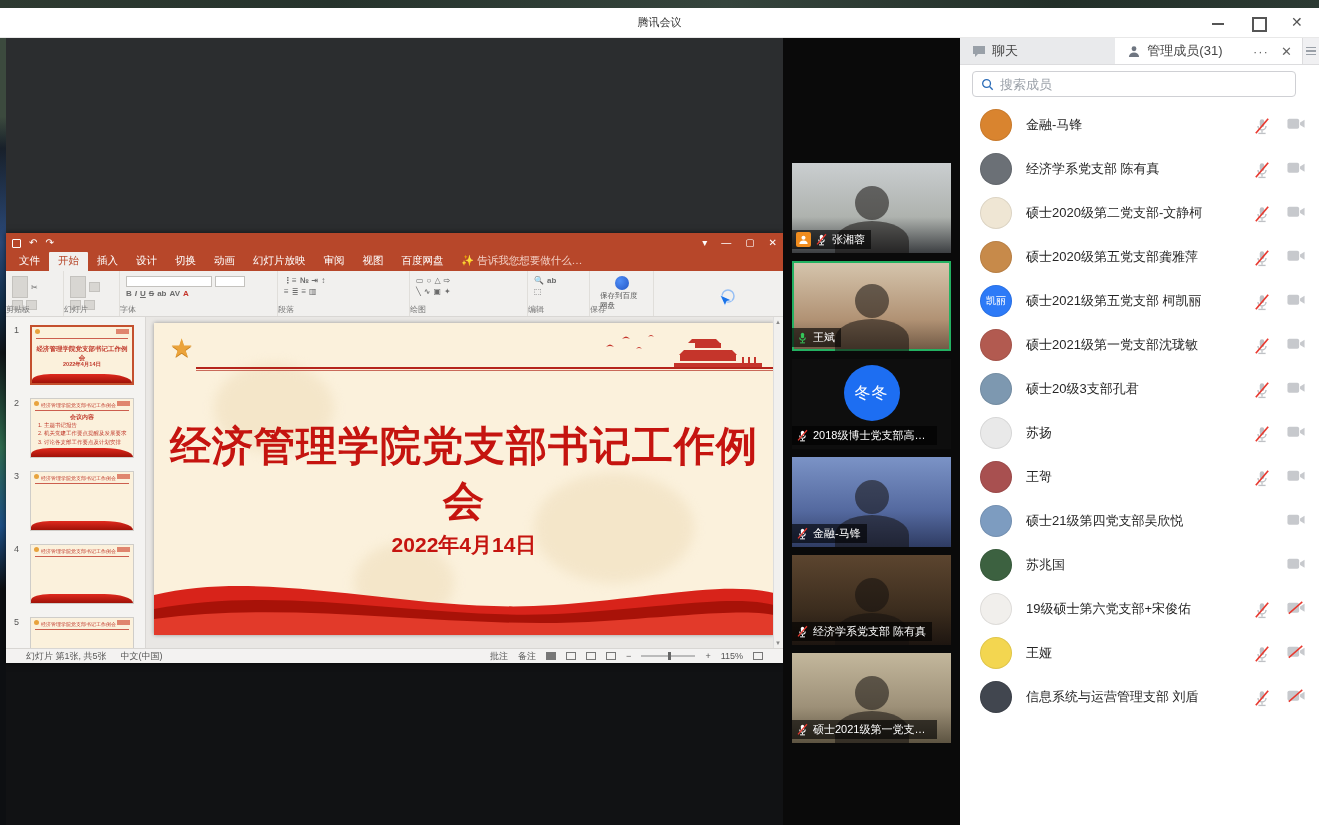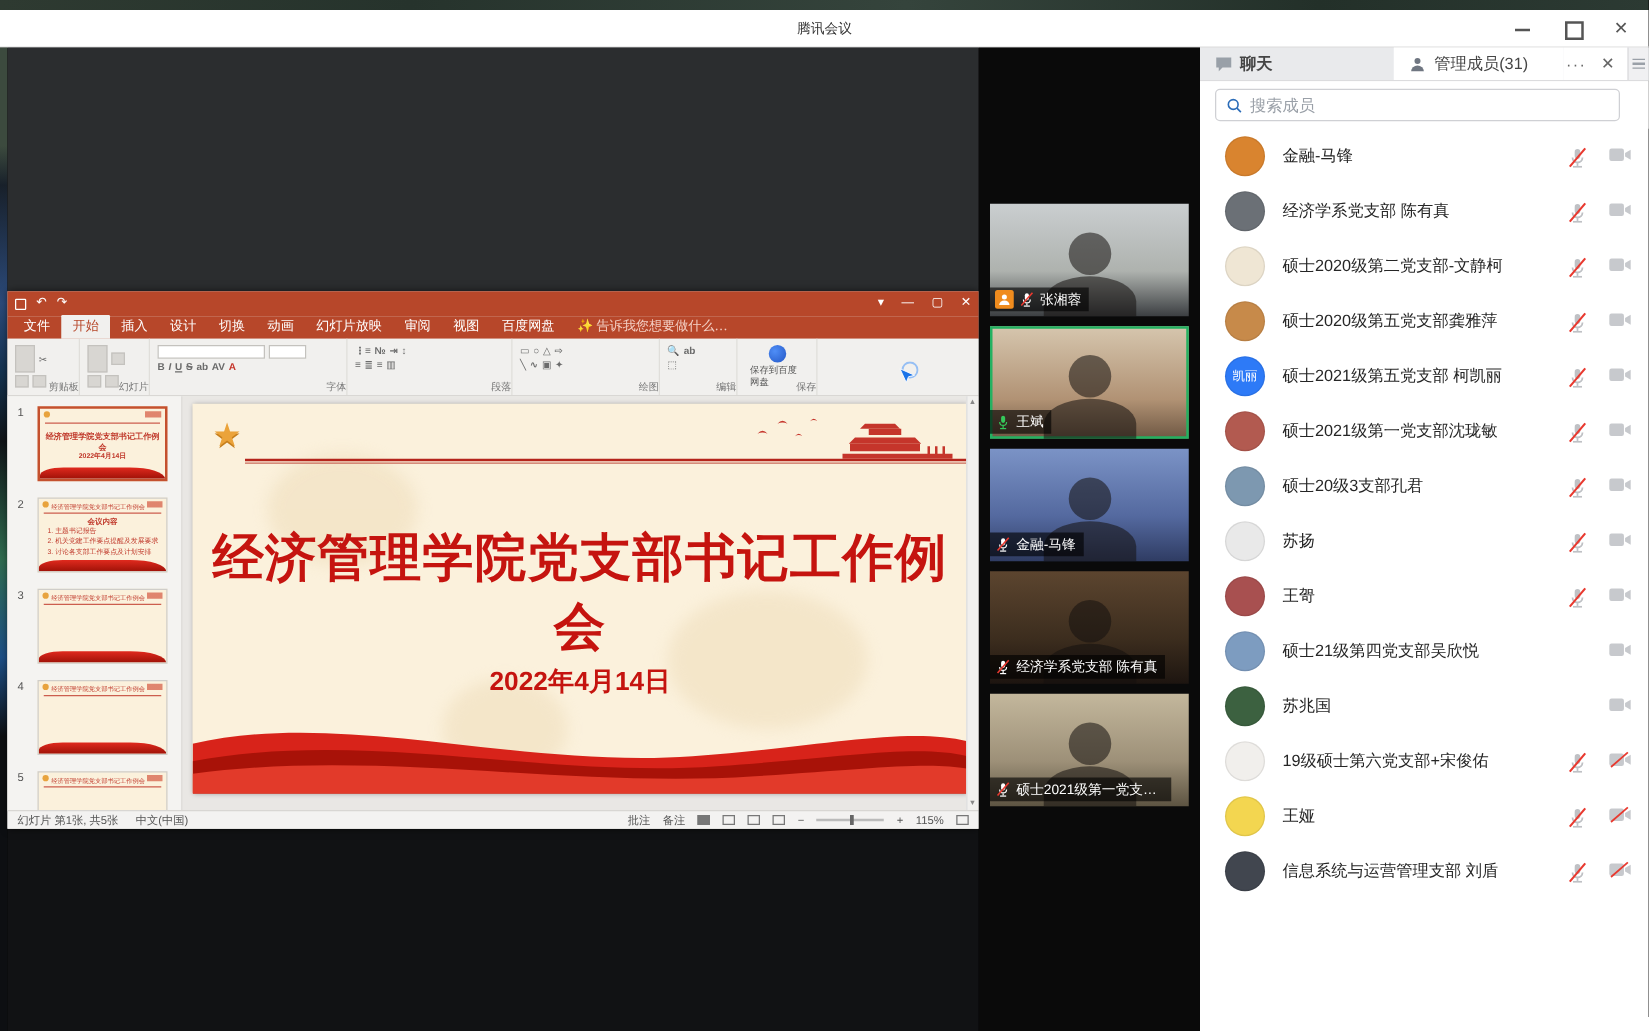--- a/index.html
+++ b/index.html
@@ -35,21 +35,21 @@
   .pwc { color:#fff; font-size:10px; line-height:1; cursor:pointer; }
   .ppt-tabs { height:18px; background:#b7472a; display:flex; align-items:flex-end; padding-left:4px; position:relative; }
   .ptab { font-size:10.5px; color:#fff; padding:2px 9px 3px; cursor:pointer; white-space:nowrap;font-family:Liberation Serif, serif; }
   .ptab.active { background:#f1f0ee; color:#b7472a; border-radius:1px 1px 0 0; }
   .ptab.tellme { color:#f3cfc4; }
   .ppt-tabs-right { margin-left:auto; display:flex; gap:12px; align-items:center; padding-right:10px;margin-top:44px; }
   .ppt-tabs-right span { font-size:10px; color:#fff; }
   
   .ribbon { height:46px; background:#f1f0ee; border-bottom:1px solid #d9d7d4; display:flex; position:relative; }
   .rgroup { position:relative; border-right:1px solid #e0deda; padding:3px 6px 12px; display:flex; flex-direction:column; justify-content:flex-start; }
-  .rgroup .glabel { position:absolute; bottom:1px; left:0; right:0; text-align:right; font-size:8px; color:#777; }
+  .rgroup .glabel { position:absolute; bottom:1px; left:0; right:0; text-align:left; font-size:8px; color:#777; }
   .rrow { display:flex; gap:3px; align-items:center; margin-top:2px; }
   .mini { width:11px; height:10px; background:#d8d6d2; border:1px solid #c4c2be; }
   .mini.tall { height:22px; width:16px; }
   .mbox { height:11px; border:1px solid #c4c2be; background:#fff; }
   .glyph { font-size:8px; color:#6b6b6b; font-weight:bold; }
   .baidu-btn { display:flex; flex-direction:column; align-items:center; font-size:7.5px; color:#555; padding:2px 4px; }
   .baidu-ico { width:14px; height:14px; border-radius:50%; background:radial-gradient(circle at 35% 35%,#4f8ef7,#2457c5); margin-bottom:1px; }
   .remote-cursor { position:absolute; right:48px; top:18px; }
   
   .ppt-body { position:relative; height:331px; background:#e9e7e4; display:flex; }
@@ -78,21 +78,21 @@
   .s-topline { position:absolute; left:42px; right:0; top:44px; height:2px; background:#b5251c; }
   .s-topline::after { content:""; position:absolute; left:0; right:0; top:3px; height:1px; background:#c96a5a; }
   .s-building { position:absolute; right:8px; top:6px; }
   .s-title { position:absolute; left:0; right:0; top:96px; text-align:center; font-size:41px; font-weight:900; color:#c5140f; letter-spacing:1px; }
   .s-date { position:absolute; left:0; right:0; top:208px; text-align:center; font-size:21px; font-weight:bold; color:#c5140f; }
   .s-wave { position:absolute; left:0; bottom:0; width:100%; height:74px; }
   .vscroll { position:absolute; right:0; top:0; bottom:0; width:10px; background:#f1f0ee; border-left:1px solid #ddd; }
   .vscroll::before { content:"▲"; position:absolute; top:2px; left:1px; font-size:6px; color:#888; }
   .vscroll::after { content:"▼"; position:absolute; bottom:2px; left:1px; font-size:6px; color:#888; }
   
-  .ppt-status { height:15px; background:#f3f2f1; border-top:1px solid #d8d6d3; display:flex; align-items:center; font-size:9px; color:#555; padding:0 8px; gap:14px; }
+  .ppt-status { height:15px; background:#f3f2f1; border-top:1px solid #d8d6d3; display:flex; align-items:center; font-size:9px; color:#555; padding:0 20px; gap:14px; }
   .ppt-status .right { margin-left:auto; display:flex; gap:10px; align-items:center; }
   .vicon { width:10px; height:8px; border:1px solid #777; display:inline-block; }
   .vicon.f { background:#777; }
   .zslider { width:54px; height:2px; background:#bbb; position:relative; }
   .zslider::before { content:""; position:absolute; left:50%; top:-3px; width:3px; height:8px; background:#666; }
 
   
   .video-col { position:absolute; left:783px; top:38px; width:177px; height:787px; background:#0a0a0a; }
   .tiles { position:absolute; top:125px; left:9px; display:flex; flex-direction:column; gap:8px; }
   .tile { width:159px; height:90px; position:relative; background:#222; overflow:hidden; }
@@ -109,21 +109,21 @@
   .tile.host .badge { display:flex; }
   .vmic { width:13px; height:13px; flex:none; position:relative; }
   .vmic svg { position:absolute; inset:0; }
   .vmic .on { display:none; }
   .tile.mic-on .vmic .on { display:block; }
 
   
   .right-panel { position:absolute; left:960px; top:38px; width:359px; height:787px; background:#fff; }
   .tabbar { position:absolute; left:0; top:0; width:359px; height:27px; background:#e9eaec; display:flex; border-bottom:1px solid #dcdcde; }
   .tab { display:flex; align-items:center; gap:6px; padding:0 12px; font-size:13px; color:#454545; cursor:pointer; }
-  .tab-chat { width:170px;font-weight:bold; }
+  .tab-chat { width:170px; }
   .tab-members { width:148px; background:#fff; position:relative; }
   .tabbar-actions { display:flex; align-items:center; gap:12px; background:#fff; padding:0 10px 0 2px; }
   .tb-more { font-size:13px; color:#666; letter-spacing:1px; cursor:pointer; }
   .tb-close { font-size:13px; color:#666; cursor:pointer; }
   .collapse-strip { margin-left:auto; width:19px; background:#f0f0f2; border-left:1px solid #dcdcde; display:flex; align-items:center; justify-content:center; cursor:pointer; }
   .hamburger { width:10px; }
   .hamburger span { display:block; height:1.5px; background:#9aa0a8; margin:2px 0; }
   .search-row { position:absolute; left:0; top:27px; width:359px; height:38px; background:#fff; }
   .search-box { position:absolute; left:12px; right:23px; top:6px; height:26px; border:1px solid #cfd0d4; border-radius:4px; display:flex; align-items:center; padding:0 8px; gap:6px; }
   .search-box input { border:none; outline:none; flex:1; font-size:13px; color:#333; font-family:inherit; }
@@ -469,20 +469,40 @@
                 <path d="M4 8 a4 4 0 0 0 8 0 l-1.2 0 a2.8 2.8 0 0 1 -5.6 0 z"></path>
                 <rect x="7.4" y="12" width="1.2" height="2"></rect>
                 <rect x="5" y="14" width="6" height="1.2"></rect>
               </g>
             </svg>
           </span>
           <span class="vname">王斌</span>
         </div>
       </div>
 
+      <div class="tile initial mic-muted" style="background: rgb(14, 14, 14);">
+
+        <div class="vcircle">冬冬</div>
+        <div class="namebar">
+
+          <span class="vmic">
+            <svg class="muted" viewBox="0 0 16 16">
+              <g fill="#fff">
+                <rect x="6" y="2" width="4" height="7" rx="2"></rect>
+                <path d="M4 8 a4 4 0 0 0 8 0 l-1.2 0 a2.8 2.8 0 0 1 -5.6 0 z"></path>
+                <rect x="7.4" y="12" width="1.2" height="2"></rect>
+                <rect x="5" y="14" width="6" height="1.2"></rect>
+              </g>
+              <line class="sl" x1="2.5" y1="14" x2="13.5" y2="1.5" stroke="#e8392f" stroke-width="1.6" style="display:block"></line>
+            </svg>
+
+          </span>
+          <span class="vname">2018级博士党支部高冬冬</span>
+        </div>
+      </div>
 
       <div class="tile photo mic-muted" style="background: linear-gradient(rgb(123, 147, 198) 0%, rgb(84, 105, 159) 60%, rgb(47, 60, 99) 100%);">
         <div class="sil"></div>
 
         <div class="namebar">
 
           <span class="vmic">
             <svg class="muted" viewBox="0 0 16 16">
               <g fill="#fff">
                 <rect x="6" y="2" width="4" height="7" rx="2"></rect>

